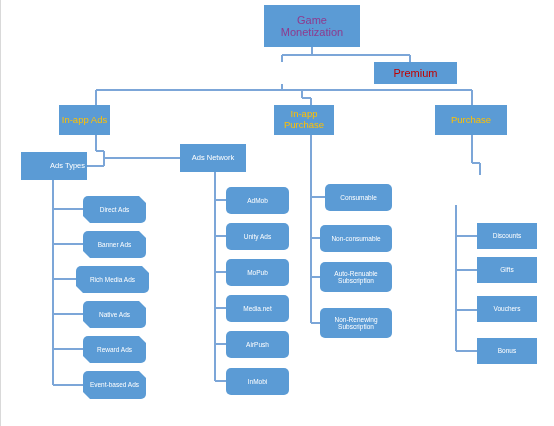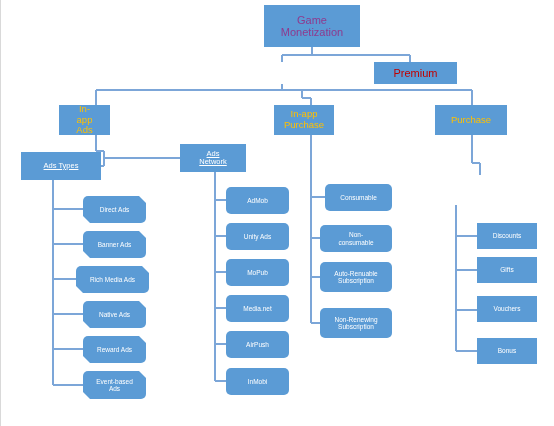--- a/index.html
+++ b/index.html
@@ -24,34 +24,34 @@
   .node{
     position:absolute;
     background:#5B9BD5;
     color:#ffffff;
     display:flex;
     align-items:center;
     justify-content:center;
     text-align:center;
     line-height:1.12;
     box-sizing:border-box;
-    padding:1px 13px;
+    padding:1px 2px;
     z-index:3;
   }
   
   .n-root{
     color:#8E3A8E;
     font-size:11px;
   }
   
   .n-red{ color:#C00000; font-size:11px; }
   
   .n-gold{ color:#FFC000; font-size:9.5px; }
   
-  .n-white{ color:#ffffff; font-size:7.5px;text-decoration:underline; }
+  .n-white{ color:#ffffff; font-size:7.5px; }
   .n-white-sm{ color:#ffffff; font-size:6.5px; }
 
   
   .sh-rect{ border-radius:0; }
   .sh-round{ border-radius:5px; }
   .sh-snip{
     border-radius:5px;
     clip-path: polygon(0 0, calc(100% - 7px) 0, 100% 7px, 100% 100%, 7px 100%, 0 calc(100% - 7px));
   }
 </style>
@@ -130,21 +130,21 @@
   </div>
 
   <div class="node sh-rect n-gold" style="left:273px;top:105px;width:60px;height:30px;">
     <span>In-app Purchase</span>
   </div>
 
   <div class="node sh-rect n-gold" style="left:434px;top:105px;width:72px;height:30px;">
     <span>Purchase</span>
   </div>
 
-  <div class="node sh-rect n-white" style="left:20px;top:152px;width:80px;height:28px;">
+  <div class="node sh-rect n-white" style="left:20px;top:152px;width:66px;height:28px;justify-content:flex-end;">
     <span>Ads Types</span>
   </div>
 
   <div class="node sh-rect n-white" style="left:179px;top:144px;width:66px;height:28px;">
     <span>Ads Network</span>
   </div>
 
 
   <div class="node sh-snip n-white-sm" style="left:82px;top:196px;width:63px;height:27px;">
     <span>Direct Ads</span>

